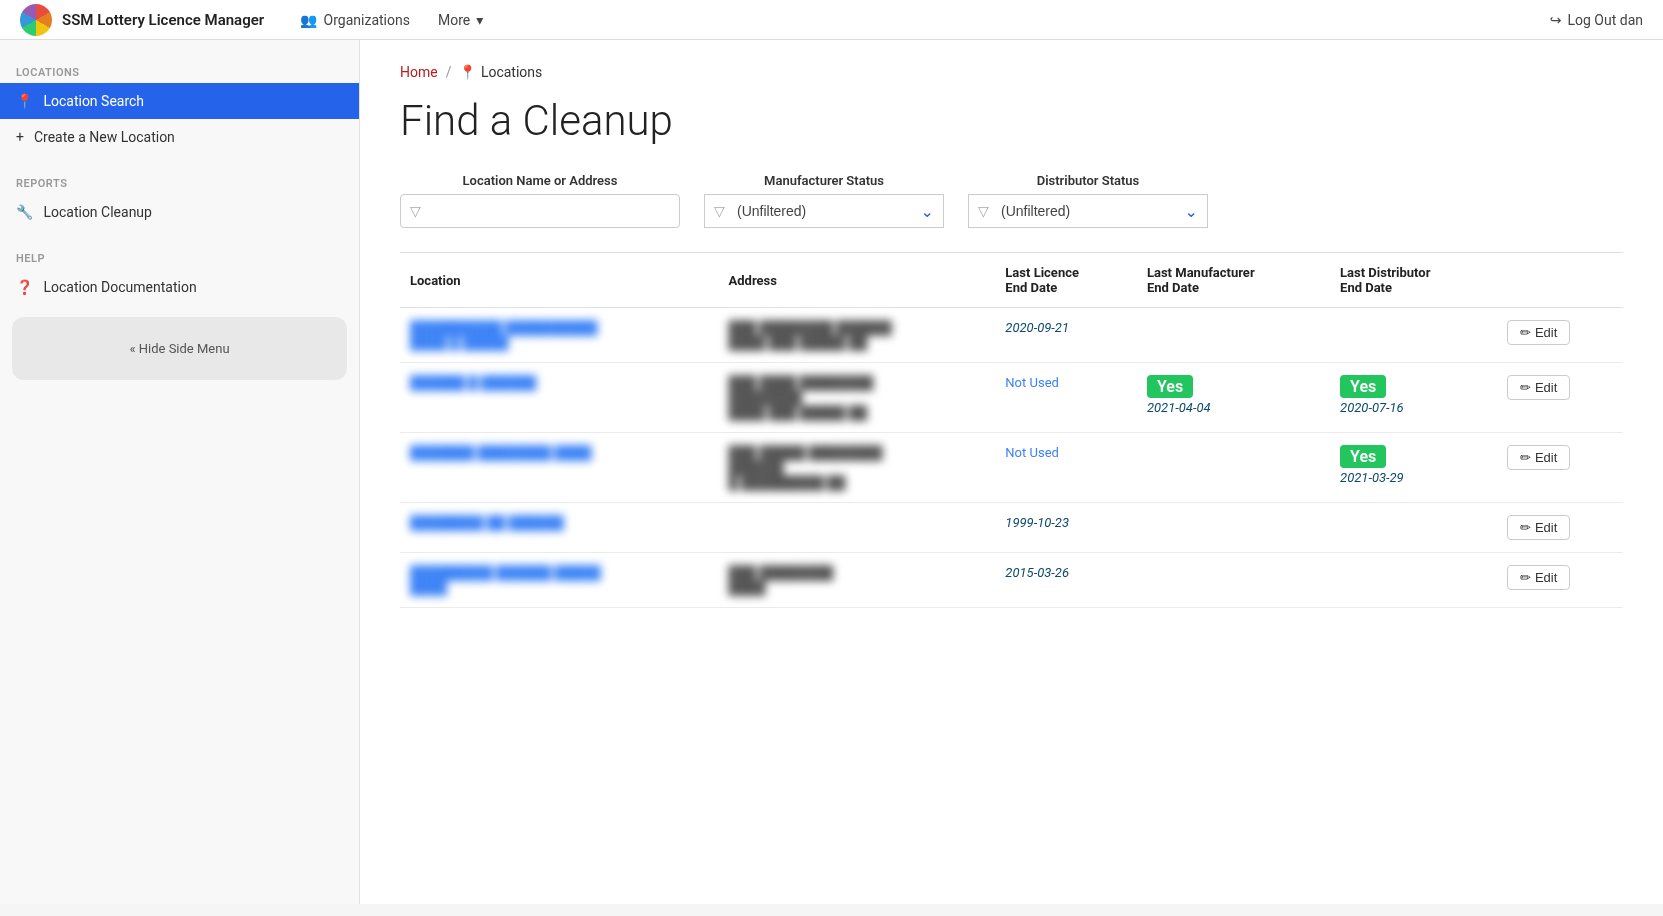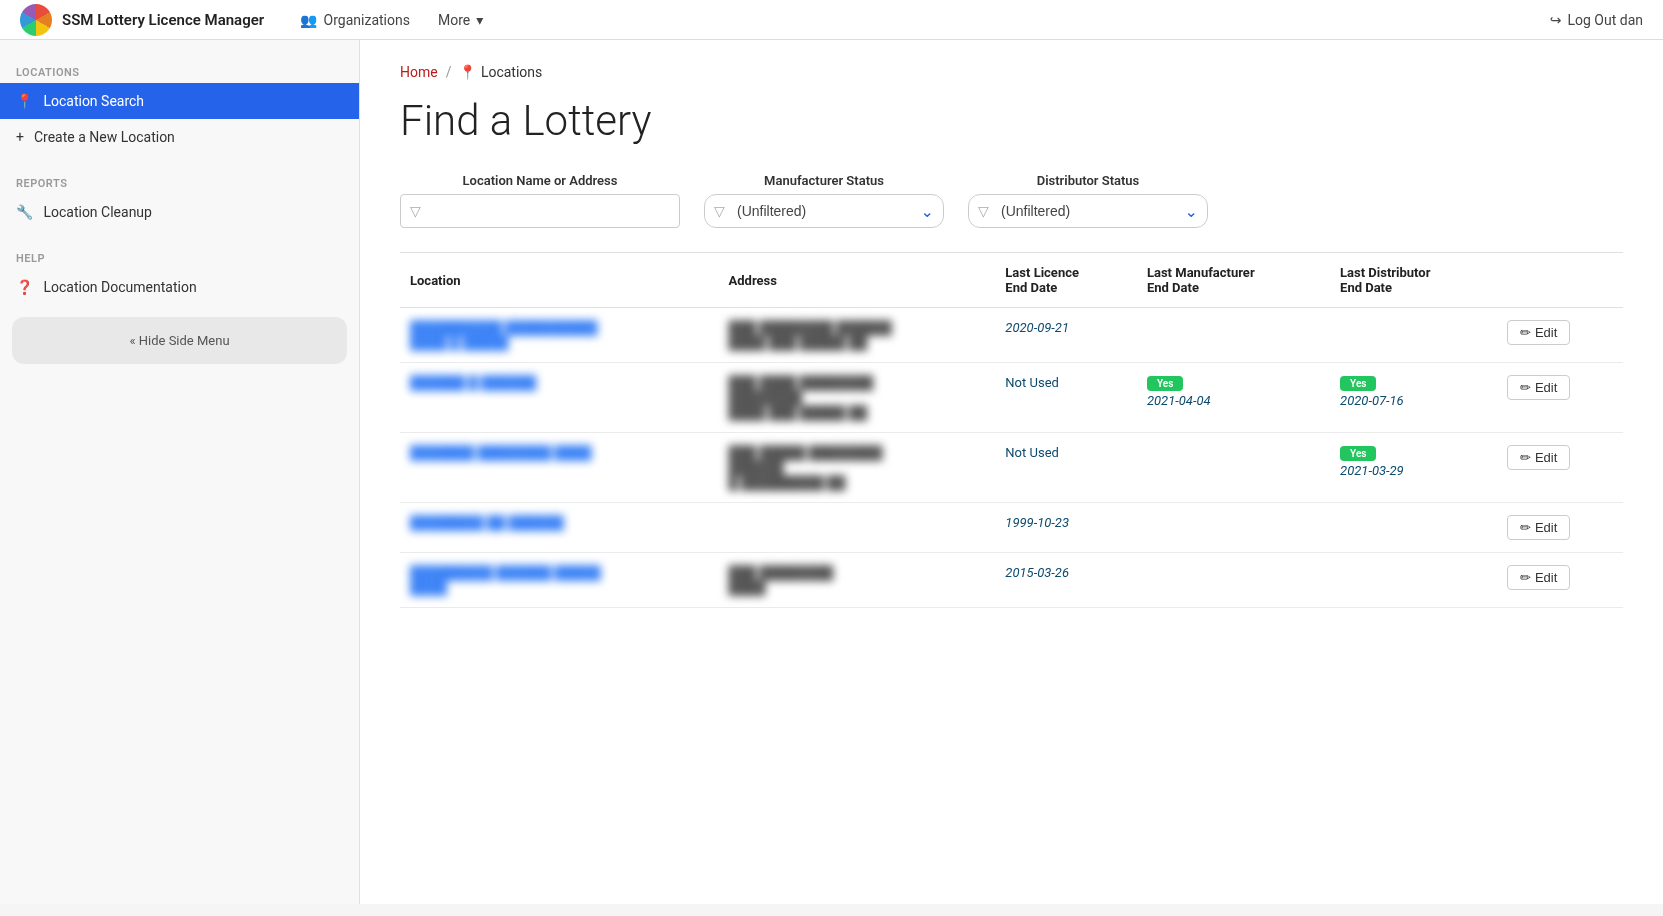--- a/index.html
+++ b/index.html
@@ -94,21 +94,21 @@
     }
     .sidebar-item.active .sidebar-icon { color: #fff; }
     .sidebar-icon { font-size: 14px; }
     .sidebar-divider { height: 12px; }
     .sidebar-hide {
       display: flex;
       align-items: center;
       justify-content: center;
       gap: 8px;
       margin: 12px 12px 0;
-      padding: 16px 16px;
+      padding: 24px 16px;
       background: #e8e8e8;
       border-radius: 12px;
       cursor: pointer;
       color: #555;
       font-size: 13px;
     }
 
     
     .main {
       flex: 1;
@@ -178,21 +178,21 @@
     }
     .filter-select-icon {
       position: absolute;
       left: 10px;
       color: #aaa;
       font-size: 14px;
       pointer-events: none;
     }
     .filter-select {
       border: 1px solid #ccc;
-      border-radius: 12px;
+      border-radius: 0;
       padding: 8px 36px 8px 32px;
       font-size: 14px;
       min-width: 240px;
       background: #fff;
       appearance: none;
       outline: none;
       color: #444;
       cursor: pointer;
     }
     .filter-chevron {
@@ -233,33 +233,33 @@
     }
     .blurred-addr {
       filter: blur(4px);
       color: #555;
       user-select: none;
     }
     .badge-yes {
       display: inline-block;
       background: #22c55e;
       color: #fff;
-      font-size: 10px;
+      font-size: 16px;
       font-weight: 600;
       padding: 2px 10px;
       border-radius: 4px;
       margin-bottom: 2px;
     }
     .cell-date {
       color: #0c4a6e;
       font-size: 13px;
       font-style: italic;
     }
     .not-used {
-      color: #0c4a6e;
+      color: #3b82f6;
       font-size: 13px;
       margin-top: 17px;
     }
     .edit-btn {
       display: flex;
       align-items: center;
       gap: 4px;
       border: 1px solid #ccc;
       border-radius: 4px;
       padding: 4px 12px;
@@ -333,21 +333,21 @@
   <main class="main">
     <div class="breadcrumb">
       <span style="color:#b91c1c;cursor:pointer;">Home</span>
       <span class="breadcrumb-sep">/</span>
       <span class="breadcrumb-current">
         <span>📍</span>
         <span>Locations</span>
       </span>
     </div>
 
-    <h1 class="page-title">Find a Lottery</h1>
+    <h1 class="page-title">Find a Cleanup</h1>
 
     <div class="filter-row">
       <div class="filter-group">
         <label class="filter-label">Location Name or Address</label>
         <div class="filter-input-wrap">
           <span class="filter-input-icon">▽</span>
           <input type="text" class="filter-input" placeholder="" style="">
         </div>
       </div>
 

